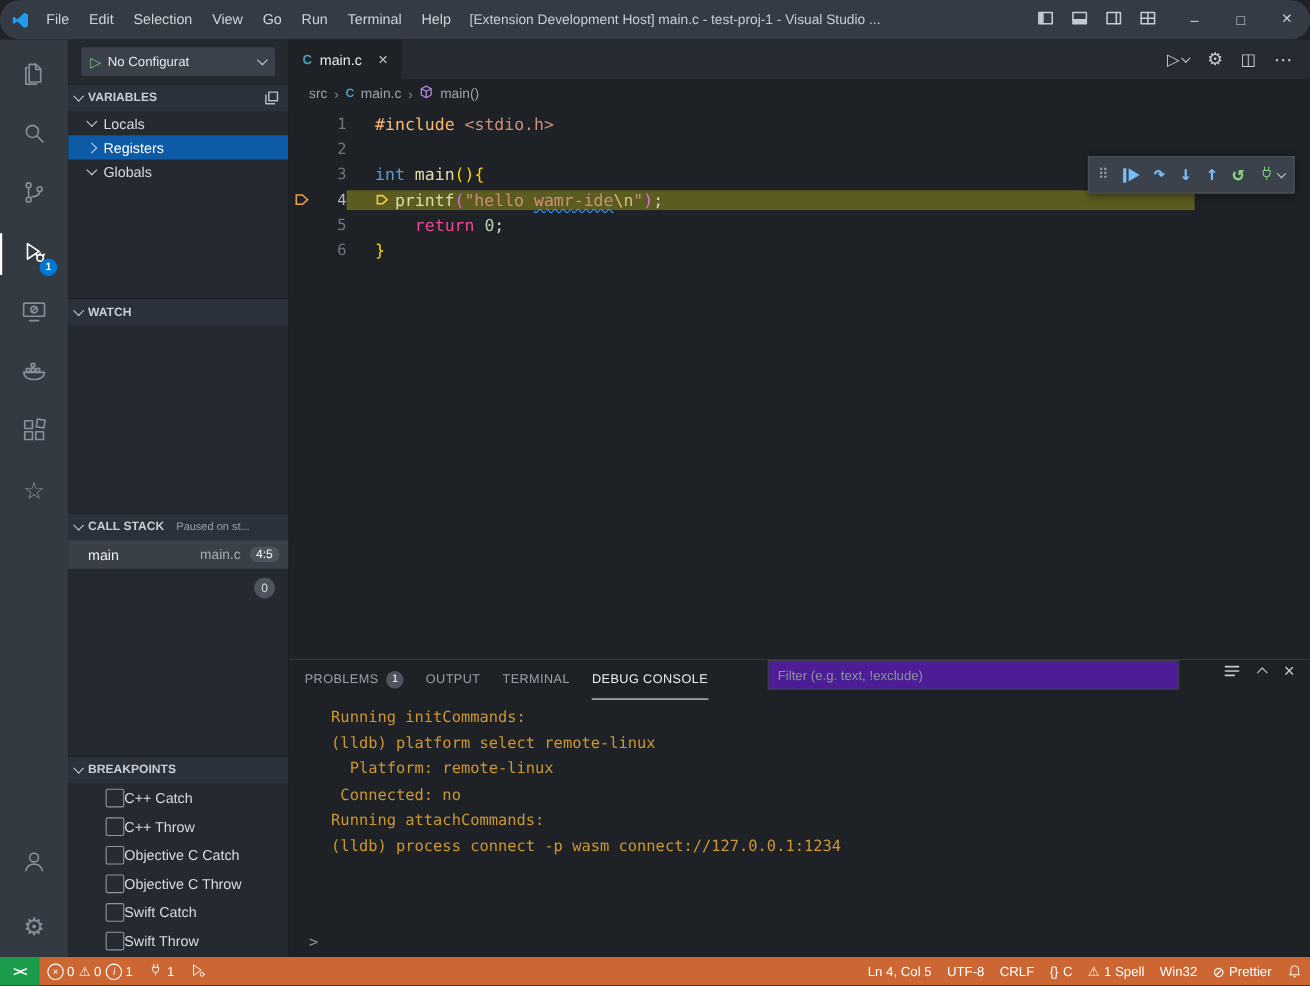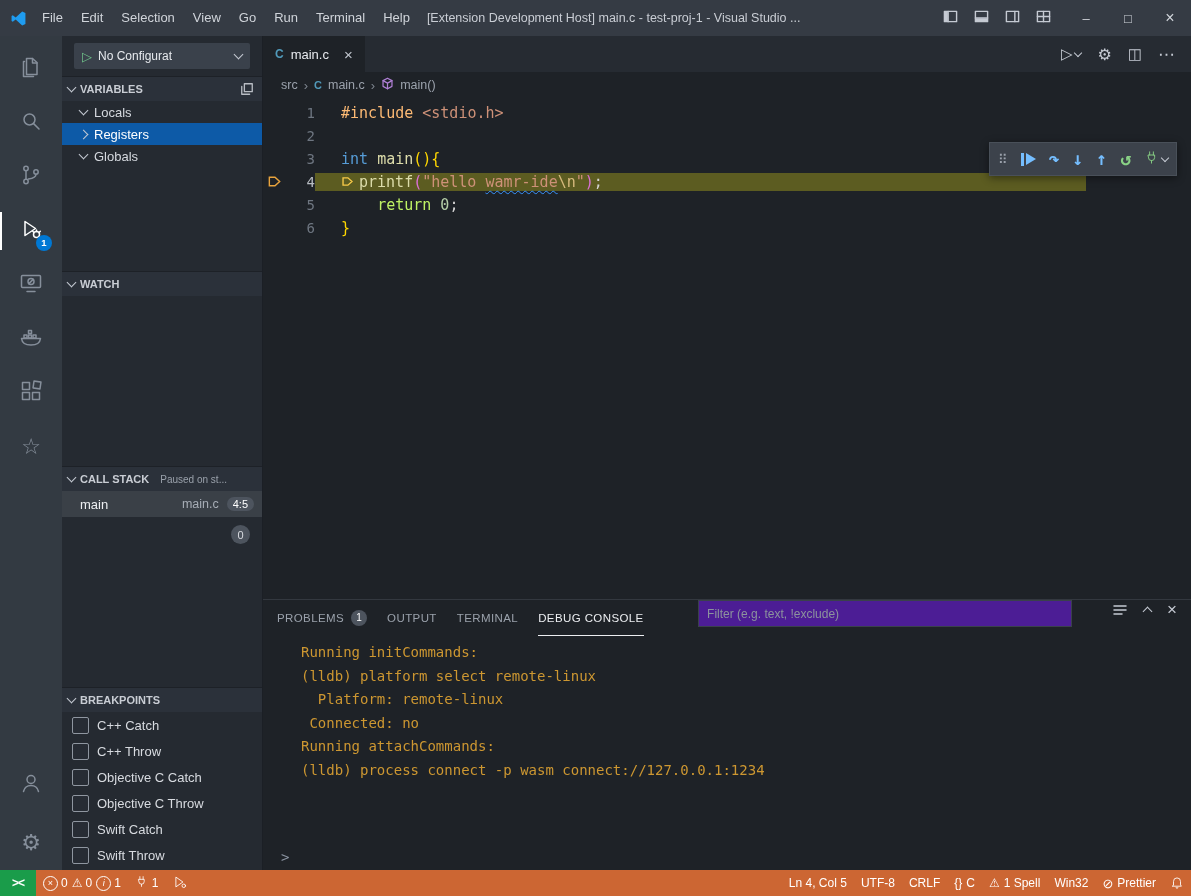--- a/index.html
+++ b/index.html
@@ -1,20 +1,20 @@
 <!DOCTYPE html>
 <html><head>
 <meta charset="utf-8">
 <style>
   html,body{margin:0;padding:0;background:#1e2227;}
   body{width:1191px;height:896px;overflow:hidden;font-family:"Liberation Sans",sans-serif;-webkit-font-smoothing:antialiased;}
   .app{width:1191px;height:896px;display:flex;flex-direction:column;}
 
   
-  .titlebar{height:36px;background:#353b44;display:flex;align-items:center;color:#d0d4da;font-size:13px;flex:0 0 auto;}
+  .titlebar{height:36px;background:#353b44;display:flex;align-items:center;color:#d0d4da;font-size:13px;flex:0 0 auto;border-radius:18px;}
   .logo{margin:0 6px 0 10px;display:flex;align-items:center;}
   .menubar{display:flex;height:100%;}
   .menu-item{padding:0 9px;line-height:36px;cursor:default;}
   .window-title{flex:1;color:#c9cdd4;font-size:12.5px;white-space:nowrap;overflow:hidden;text-overflow:ellipsis;padding:0 8px;}
   .layout-controls{display:flex;align-items:center;gap:16px;margin-right:14px;color:#c5cad3;}
   .window-controls{display:flex;height:100%;}
   .win-btn{width:42px;height:100%;display:flex;align-items:center;justify-content:center;font-size:13px;color:#d0d4da;}
 
   
   .main{flex:1;display:flex;min-height:0;}
@@ -45,21 +45,21 @@
   .tree-row.selected{background:#0d5aa7;}
   .tree-row.selected .tree-label{color:#ffffff;}
   .tree-label{font-size:13px;color:#d5d9df;}
   .callstack-body{flex:1;display:flex;flex-direction:column;}
   .callstack-row{height:26px;background:#3a4047;display:flex;align-items:center;padding:0 8px 0 18px;cursor:pointer;}
   .cs-name{color:#eceef1;}
   .cs-file{margin-left:auto;color:#a7adb6;font-size:12.5px;margin-right:8px;}
   .cs-badge{background:#4d545e;color:#fff;font-size:11px;border-radius:8px;padding:1px 6px;}
   .zero-row{display:flex;justify-content:flex-end;padding:8px 12px;}
   .zero-badge{width:19px;height:19px;border-radius:50%;background:#4d545e;color:#d8dbe0;font-size:11px;display:flex;align-items:center;justify-content:center;}
-  .bp-row{height:26px;display:flex;align-items:center;gap:8px;padding-left:10px;cursor:pointer;}
+  .bp-row{height:26px;display:flex;align-items:center;gap:0;padding-left:10px;cursor:pointer;margin-left:24px;}
   .checkbox{width:15px;height:15px;border:1px solid #8f96a0;background:#272c34;border-radius:2px;flex:0 0 auto;}
   .bp-label{color:#d8dbe0;font-size:13px;white-space:nowrap;}
 
   
   .editor-col{flex:1;display:flex;flex-direction:column;min-width:0;position:relative;background:#1e2227;}
   .tabbar{height:36px;background:#262b32;display:flex;align-items:stretch;flex:0 0 auto;}
   .tab{background:#1e2227;display:flex;align-items:center;gap:7px;padding:0 12px;color:#e8eaee;font-size:13px;cursor:pointer;}
   .c-icon{color:#519aba;font-weight:bold;font-size:12px;font-family:"Liberation Sans",sans-serif;}
   .tab-close{color:#c2c7cf;font-size:15px;margin-left:8px;cursor:pointer;}
   .tab-actions{margin-left:auto;display:flex;align-items:center;gap:16px;padding-right:16px;color:#c5cad3;font-size:15px;}
@@ -381,21 +381,21 @@
                 </svg>
               </span>
               <span class="line-num">4</span>
               <span class="line-content"><span class="inline-marker"><svg width="13" height="13" viewBox="0 0 16 16">
                     <path d="M2.5 3.5h6l5 4.5-5 4.5h-6z" fill="none" stroke="#f7c948" stroke-width="1.7"></path>
                   </svg></span><span style="color: rgb(220, 220, 170);">printf</span><span style="color: rgb(218, 112, 214);">(</span><span style="color: rgb(206, 145, 120);">"hello </span><span class="squiggle" style="color: rgb(206, 145, 120);">wamr-ide</span><span style="color: rgb(215, 186, 125);">\n</span><span style="color: rgb(206, 145, 120);">"</span><span style="color: rgb(218, 112, 214);">)</span><span style="color: rgb(212, 212, 212);">;</span></span>
             </div>
             <div class="code-line">
               <span class="bp-margin"></span>
               <span class="line-num">5</span>
-              <span class="line-content"><span style="color: rgb(212, 212, 212);">    </span><span style="color: #bef264;">return</span><span style="color: rgb(212, 212, 212);"> </span><span style="color: rgb(181, 206, 168);">0</span><span style="color: rgb(212, 212, 212);">;</span></span>
+              <span class="line-content"><span style="color: rgb(212, 212, 212);">    </span><span style="color: #ec4899;">return</span><span style="color: rgb(212, 212, 212);"> </span><span style="color: rgb(181, 206, 168);">0</span><span style="color: rgb(212, 212, 212);">;</span></span>
             </div>
             <div class="code-line">
               <span class="bp-margin"></span>
               <span class="line-num">6</span>
               <span class="line-content"><span style="color: rgb(255, 215, 0);">}</span></span>
             </div>
           </div>
 
         <div class="debug-toolbar">
           <span class="dt-grip">⠿</span>

